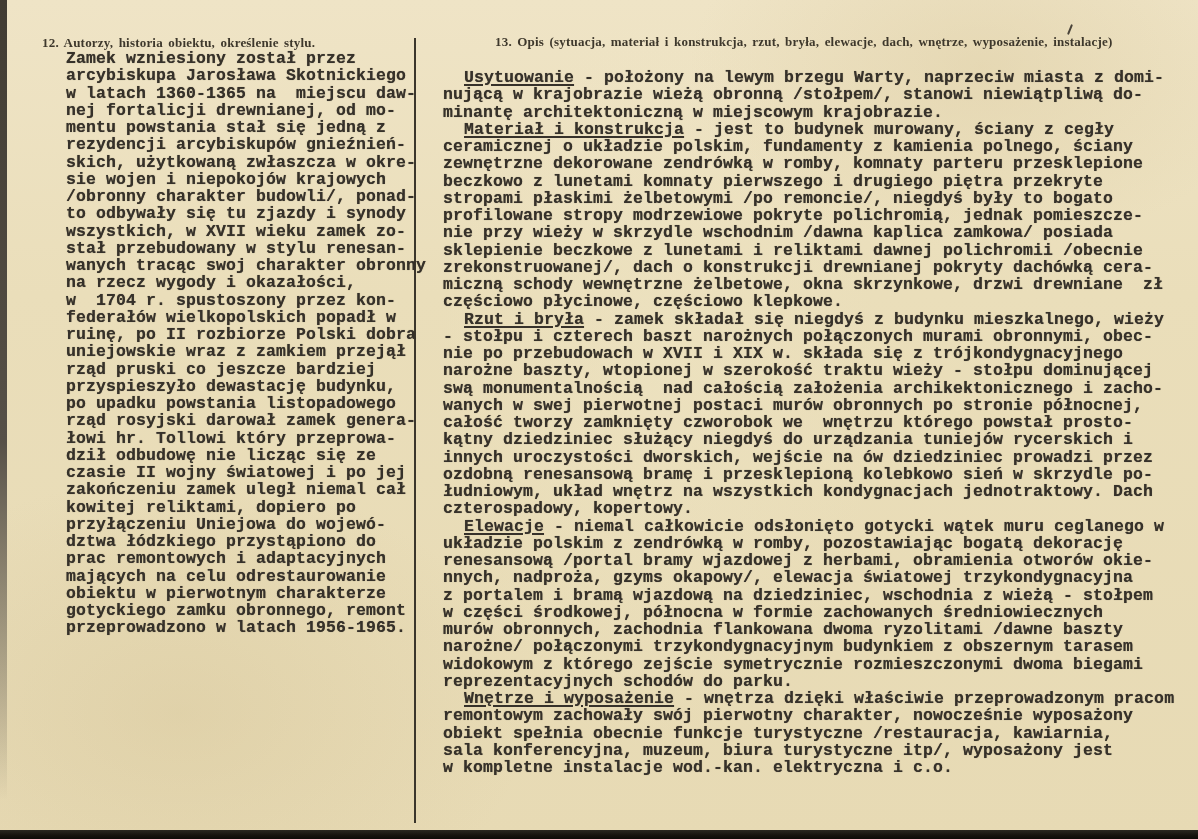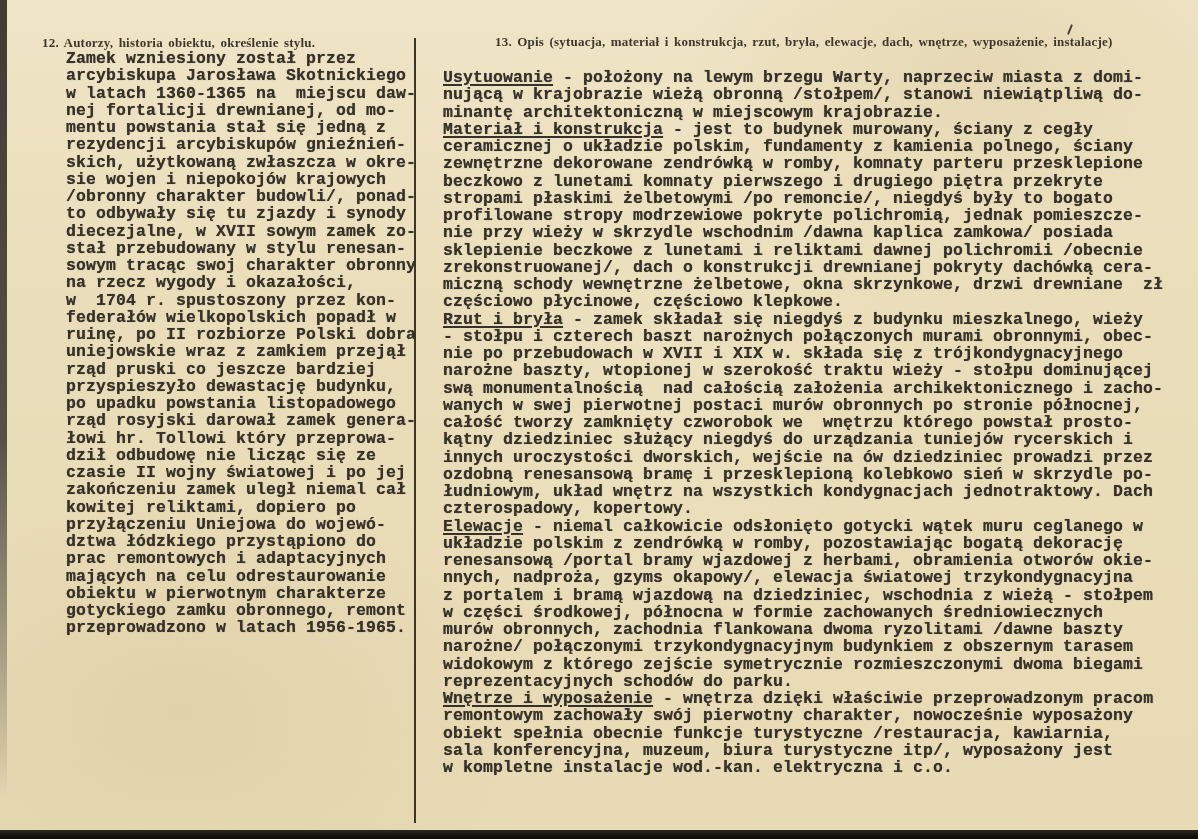--- a/index.html
+++ b/index.html
@@ -60,20 +60,21 @@
     color: #36312a;
     text-shadow: 0 0 0.7px rgba(46,40,30,0.75);
   }
   #left-body  { left: 66px;  top: 50px;  width: 372px; }
   #right-body { left: 443px; top: 69px;  width: 745px; }
   .tline { white-space: pre; }
   .underline {
     text-decoration: underline;
     text-decoration-thickness: 2px;
     text-underline-offset: 2px;
+    margin-left: 21px;
   }
   .pen-mark {
     position: absolute;
     left: 1069px; top: 24px;
     width: 2px; height: 11px;
     background: #4a443a;
     transform: rotate(22deg);
     border-radius: 1px;
   }
 </style>
@@ -95,23 +96,23 @@
       <div class="tline">Zamek wzniesiony został przez</div>
       <div class="tline">arcybiskupa Jarosława Skotnickiego</div>
       <div class="tline">w latach 1360-1365 na  miejscu daw-</div>
       <div class="tline">nej fortalicji drewnianej, od mo-</div>
       <div class="tline">mentu powstania stał się jedną z</div>
       <div class="tline">rezydencji arcybiskupów gnieźnień-</div>
       <div class="tline">skich, użytkowaną zwłaszcza w okre-</div>
       <div class="tline">sie wojen i niepokojów krajowych</div>
       <div class="tline">/obronny charakter budowli/, ponad-</div>
       <div class="tline">to odbywały się tu zjazdy i synody</div>
-      <div class="tline">diecezjalne, w XVII sowym zamek zo-</div>
+      <div class="tline">wszystkich, w XVII wieku zamek zo-</div>
       <div class="tline">stał przebudowany w stylu renesan-</div>
-      <div class="tline">sowym tracąc swoj charakter obronny</div>
+      <div class="tline">wanych tracąc swoj charakter obronny</div>
       <div class="tline">na rzecz wygody i okazałości,</div>
       <div class="tline">w  1704 r. spustoszony przez kon-</div>
       <div class="tline">federałów wielkopolskich popadł w</div>
       <div class="tline">ruinę, po II rozbiorze Polski dobra</div>
       <div class="tline">uniejowskie wraz z zamkiem przejął</div>
       <div class="tline">rząd pruski co jeszcze bardziej</div>
       <div class="tline">przyspieszyło dewastację budynku,</div>
       <div class="tline">po upadku powstania listopadowego</div>
       <div class="tline">rząd rosyjski darował zamek genera-</div>
       <div class="tline">łowi hr. Tollowi który przeprowa-</div>

